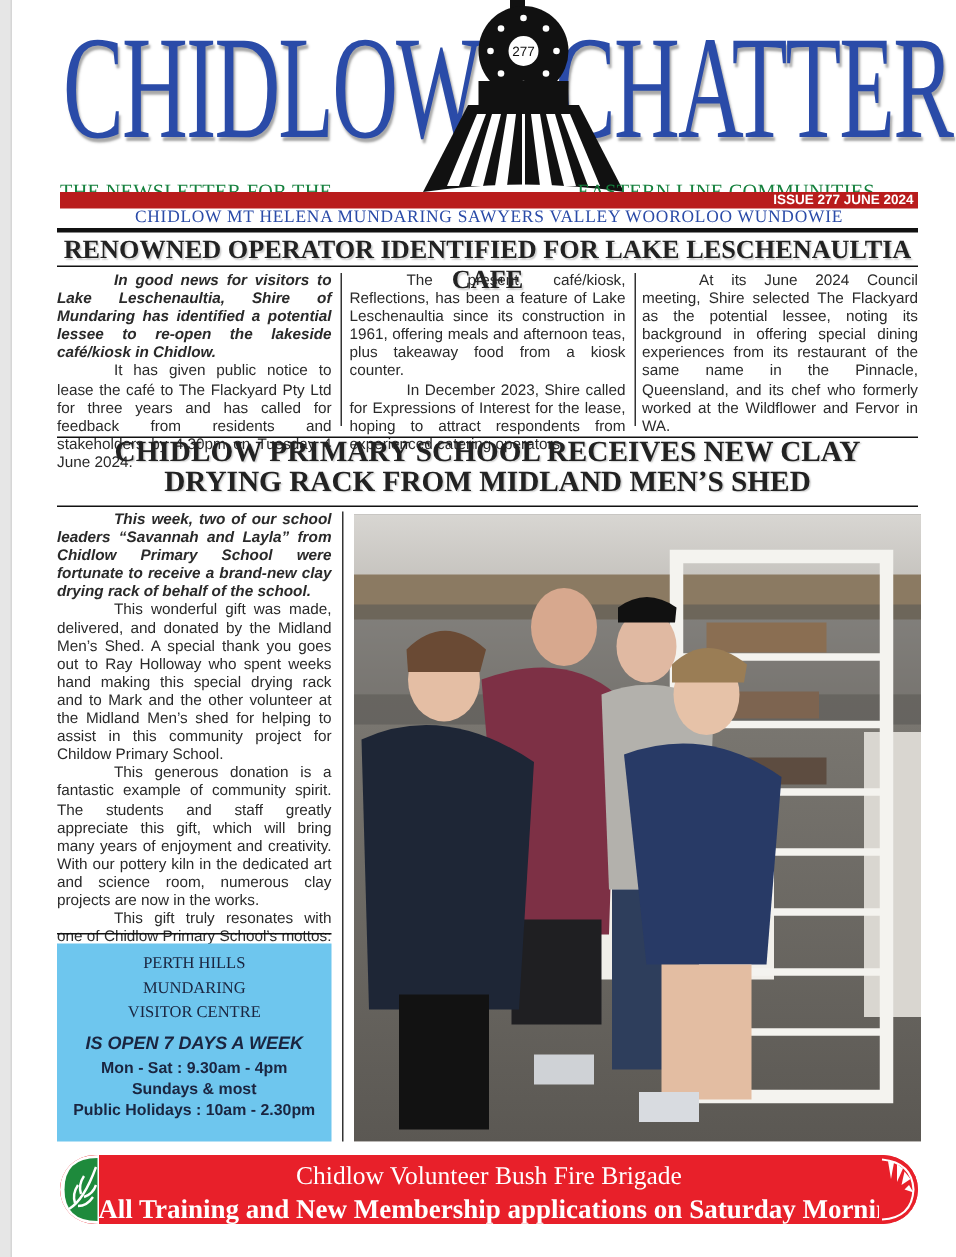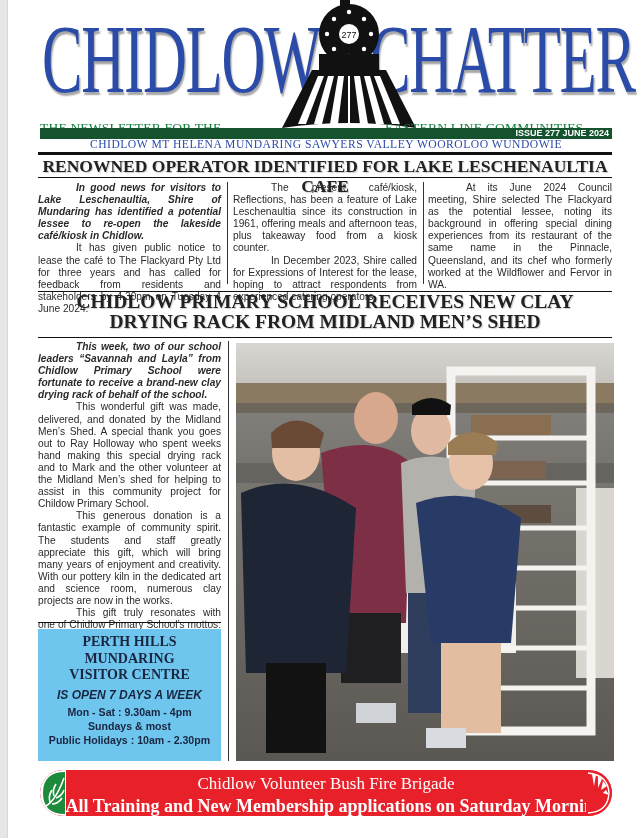--- a/index.html
+++ b/index.html
@@ -11,21 +11,21 @@
     
     .masthead { position: absolute; left: 30px; top: 0; width: 600px; height: 140px; }
     .mast-word { position: absolute; top: 18px; font-family: "Liberation Serif", serif; color: #2a4ba8; font-size: 98px; line-height: 82px; transform: scaleX(0.62); transform-origin: left top; letter-spacing: -2px; text-shadow: 2px 3px 2px rgba(0,0,0,0.35); }
     .mast-left { left: 12px; }
     .mast-right { left: 340px; }
     .train { position: absolute; left: 252px; top: 0; width: 136px; height: 138px; }
     .mast-tag { position: absolute; top: 120px; font-family: "Liberation Serif", serif; font-size: 13.5px; color: #15803d; letter-spacing: 0.2px; }
     .tag-left { left: 10px; }
     .tag-right { left: 355px; }
 
-    .issue-bar { position: absolute; left: 40px; top: 128px; width: 572px; height: 11px; background: #14532d; }
+    .issue-bar { position: absolute; left: 40px; top: 128px; width: 572px; height: 11px; background: #b91c1c; }
     .issue-text { position: absolute; right: 3px; top: 0; font-size: 9px; font-weight: bold; color: #fff; line-height: 11px; }
     .towns { position: absolute; left: 40px; top: 138px; width: 572px; text-align: center; font-family: "Liberation Serif", serif; color: #2a4ba8; font-size: 11.6px; letter-spacing: 0.5px; line-height: 14px; }
     .rule-thick { position: absolute; left: 38px; width: 574px; height: 3px; background: #111; }
     .rule-thin { position: absolute; left: 38px; width: 574px; height: 1px; background: #111; }
 
     .headline { position: absolute; left: 38px; width: 574px; text-align: center; font-family: "Liberation Serif", serif; font-weight: bold; color: #222; text-shadow: 1px 1px 1px rgba(0,0,0,0.2); }
     .h1 { top: 156px; font-size: 17.5px; line-height: 20px; }
     .h2 { top: 292px; font-size: 19.5px; line-height: 20px; }
 
     .col { position: absolute; font-size: 10.2px; line-height: 12.1px; text-align: justify; color: #2a2a2a; }
@@ -36,21 +36,21 @@
     .c2 { left: 233px; top: 182px; width: 184px; }
     .c3 { left: 428px; top: 182px; width: 184px; }
     .vrule { position: absolute; width: 1px; background: #333; }
 
     .c4 { left: 38px; top: 341px; width: 183px; }
     .c4 p + p { }
 
     .photo { position: absolute; left: 236px; top: 343px; width: 378px; height: 418px; overflow: hidden; background: #8d8a84; }
 
     .visitor { position: absolute; left: 38px; top: 629px; width: 183px; height: 132px; background: #6ec6ee; text-align: center; color: #1a2540; }
-    .v-title { font-family: "Liberation Serif", serif; font-weight: bold; font-size: 14px; line-height: 16.5px; padding-top: 5px; }
+    .v-title { font-family: "Liberation Serif", serif; font-weight: normal; font-size: 11px; line-height: 16.5px; padding-top: 5px; }
     .v-open { font-weight: bold; font-style: italic; font-size: 12px; margin-top: 4px; line-height: 14px; }
     .v-hours { font-weight: bold; font-size: 10.6px; line-height: 14px; margin-top: 3px; }
 
     .fire-banner { position: absolute; left: 40px; top: 770px; width: 572px; height: 46px; background: #e8202a; border-radius: 23px; overflow: hidden; }
     .fire-left { position: absolute; left: 0; top: 0; width: 26px; height: 46px; }
     .fire-right { position: absolute; right: 0; top: 0; width: 26px; height: 46px; }
     .fire-title { position: absolute; left: 0; width: 572px; top: 4px; text-align: center; font-family: "Liberation Serif", serif; font-weight: normal; font-size: 17px; color: #fff; }
     .fire-sub { position: absolute; left: 14px; width: 572px; top: 26px; text-align: center; font-family: "Liberation Serif", serif; font-weight: bold; font-size: 18px; color: #ffffff; }
   </style>
 </head>

